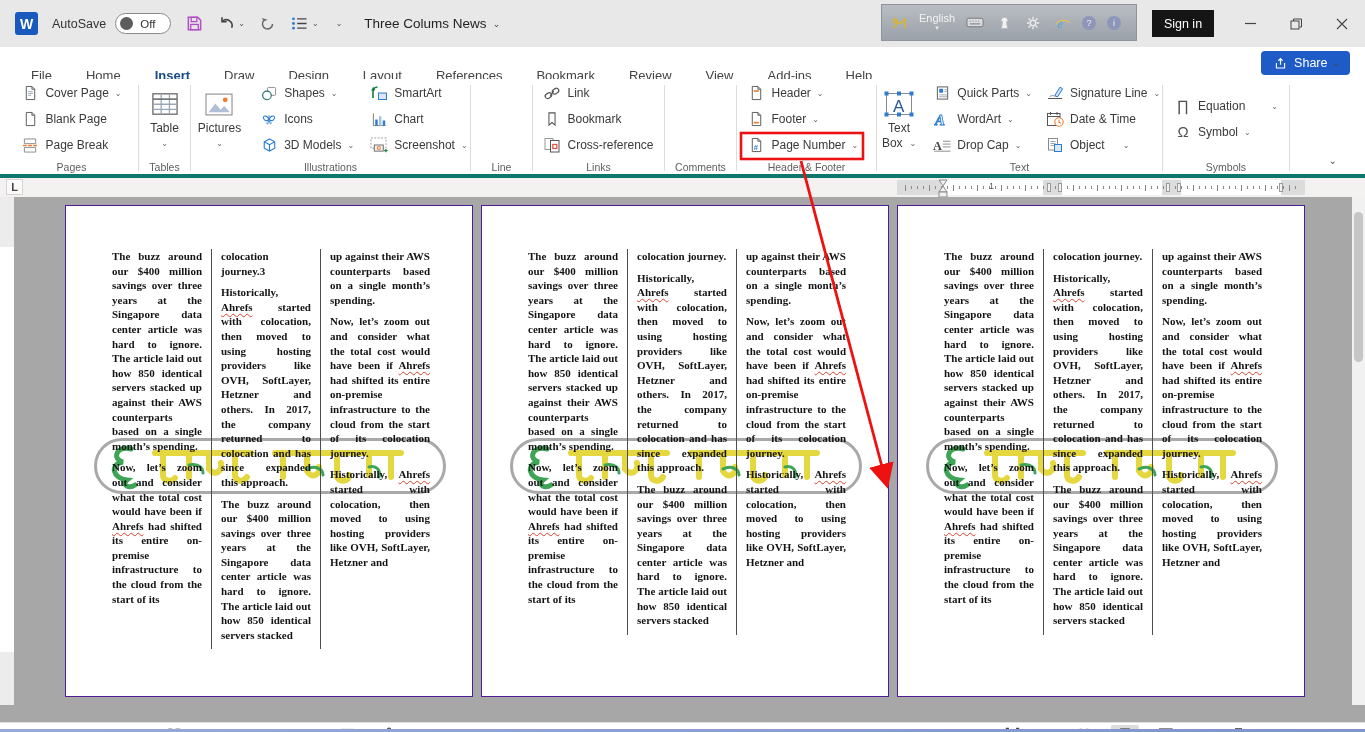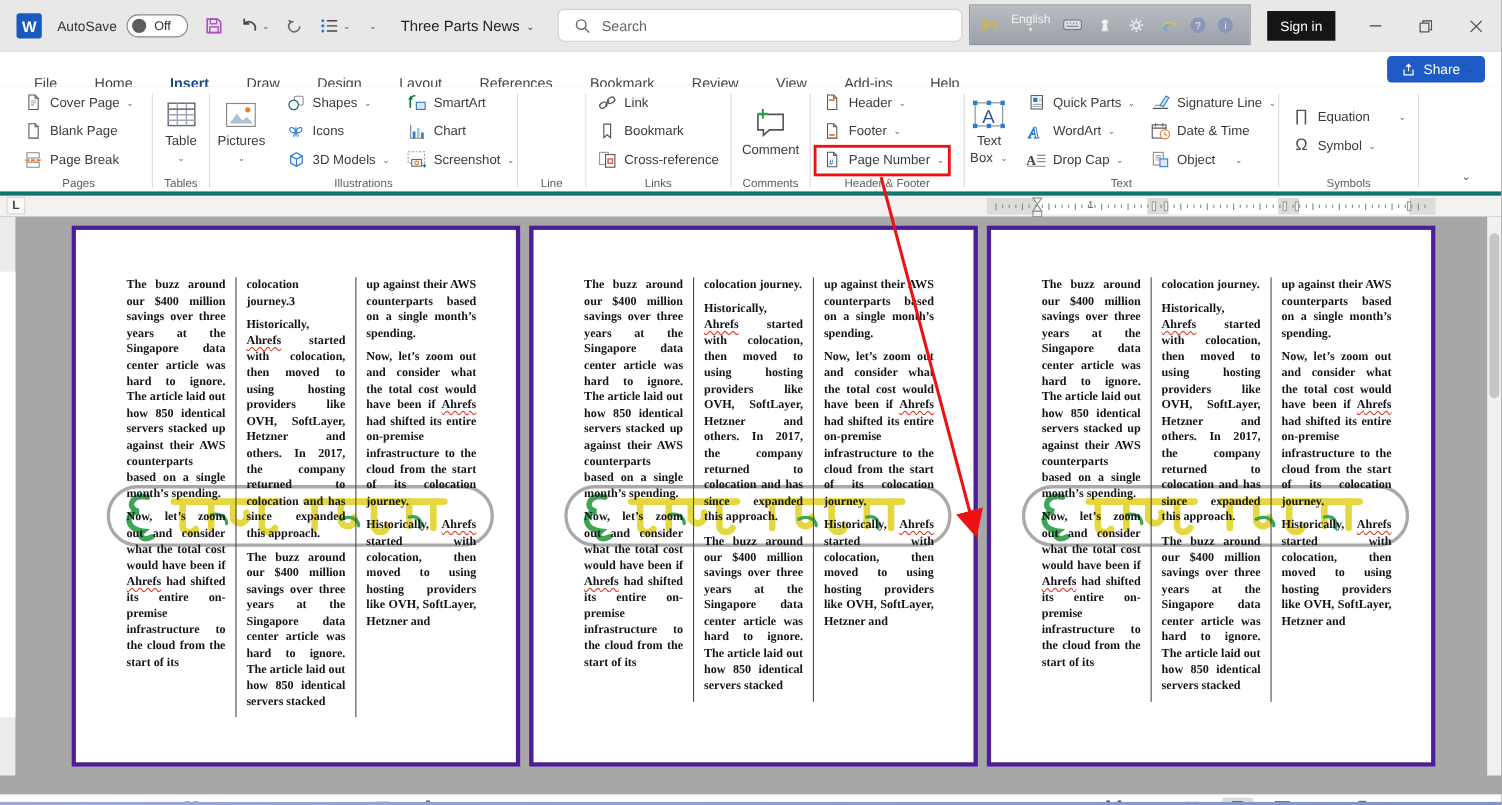--- a/index.html
+++ b/index.html
@@ -58,21 +58,21 @@
   .tick { position:absolute; top:6px; width:1px; height:3px; background:#888; }
   .tick.tall { top:5px; height:6px; }
   .rnum { position:absolute; top:1px; font-size:9px; color:#555; }
   .indent { position:absolute; left:41px; top:-1px; width:10px; height:18px; }
   .colmark { position:absolute; top:3px; width:4px; height:9px; border:1px solid #9a9a9a; background:#f0f0f0; }
 
   
   .docarea { position:absolute; left:0; top:197px; width:100%; height:508px; background:#a7a7a7; }
   .vruler { position:absolute; left:0; top:0; width:14px; height:100%; background:#ececec; }
   .vband { position:absolute; left:0; top:50px; width:14px; height:405px; background:#fff; }
-  .page { position:absolute; top:8px; width:408px; height:492px; background:#fff; border:4px solid #4c1d95; }
+  .page { position:absolute; top:8px; width:408px; height:492px; background:#fff; border:1px solid #4c1d95; }
   .cols { position:absolute; left:46px; top:43px; right:24px; display:flex; z-index:1; }
   .col { width:100px; padding-right:9px; margin-right:9px; border-right:1px solid #4d4d4d; }
   .col:last-child { border-right:none; padding-right:0; margin-right:0; }
   .col p { font-family:"Liberation Serif",serif; font-weight:bold; font-size:11px; line-height:14.6px; color:#141414; text-align:justify; margin:0 0 7px; }
   .misspell { text-decoration:underline wavy #e03e2d 1px; text-underline-offset:2px; }
   .watermark { position:absolute; left:28px; top:232px; width:352px; height:56px; border:3px solid #a2a2a2; border-radius:40px; z-index:0; opacity:.92; }
   .scrollv { position:absolute; right:0; top:0; width:13px; height:100%; background:#f1f1f1; }
   .scrollv .thumb { position:absolute; left:2px; top:15px; width:9px; height:150px; background:#c6c6c6; border-radius:5px; }
 
   
@@ -136,31 +136,22 @@
             <circle cx="2.6" cy="13" r="1.5" fill="#2b7cd3"></circle>
             <path d="M6.5 3h10M6.5 8h10M6.5 13h10" stroke="#444" stroke-width="1.4"></path>
           </svg>
         </span>
         <span class="chev8">⌄</span>
       </span>
     <span class="qat">
         <span class="chev8">⌄</span>
       </span>
     <div class="doctitle">
-      <span>Three Parts News</span>
+      <span>Three Colums News</span>
         <span class="chev10">⌄</span>
-    </div>
-    <div class="search">
-      <span class="ic">
-          <svg width="15" height="15" viewBox="0 0 16 16">
-            <circle cx="6.8" cy="6.8" r="4.6" fill="none" stroke="#666" stroke-width="1.4"></circle>
-            <path d="M10.4 10.4L14.4 14.4" stroke="#666" stroke-width="1.4"></path>
-          </svg>
-        </span>
-      <span>Search</span>
     </div>
     <div class="avro">
       <span class="ic">
           <svg width="20" height="16" viewBox="0 0 21 16">
             <path d="M3.5 13.5C8.5 12.5 9.5 4 6.5 3 3.5 2 2.6 7 7.6 8c4 .8 7.9-1 9.9-5" stroke="#d8b62e" stroke-width="1.8" fill="none"></path>
             <path d="M17.5 2.5v11.5" stroke="#d8b62e" stroke-width="1.8"></path>
           </svg>
         </span>
       <span class="avro-lang">
           <span>English</span>
@@ -424,33 +415,20 @@
               </span>
               <span>Cross-reference</span>
             </div>
         </div>
       </div>
       <div class="glabel">Links</div>
     </div>
     <div class="gsep" style="left:664px"></div>
 
     <div class="gwrap" style="left:665px;width:71px">
-      <div class="grp" style="width:100%">
-        <div class="bigbtn">
-          <span class="bic">
-              <span class="ic" style="width:32px;height:30px">
-                <svg width="32" height="30" viewBox="0 0 32 29">
-                  <path d="M5 6.5h23v14H15.5l-5.5 5v-5H5z" fill="#fff" stroke="#555" stroke-width="1.5"></path>
-                  <path d="M9.5 1.5v9M5 6h9" stroke="#2e9e49" stroke-width="1.9"></path>
-                </svg>
-              </span>
-            </span>
-          <span>Comment</span>
-        </div>
-      </div>
       <div class="glabel">Comments</div>
     </div>
     <div class="gsep" style="left:736px"></div>
 
     <div class="gwrap" style="left:737px;width:139px">
       <div class="grp" style="width:100%">
         <div class="gcol" style="width:126px">
           <div class="srow">
               <span class="ic">
                 <svg width="15" height="16" viewBox="0 0 16 16">

